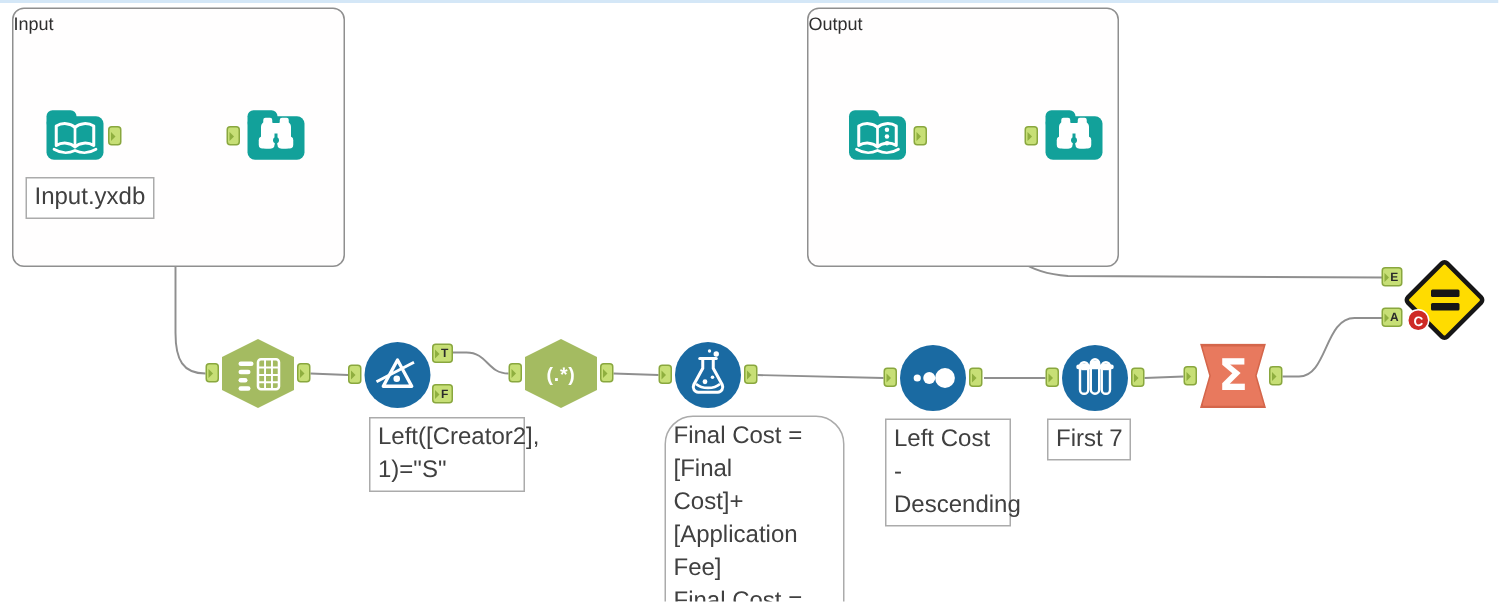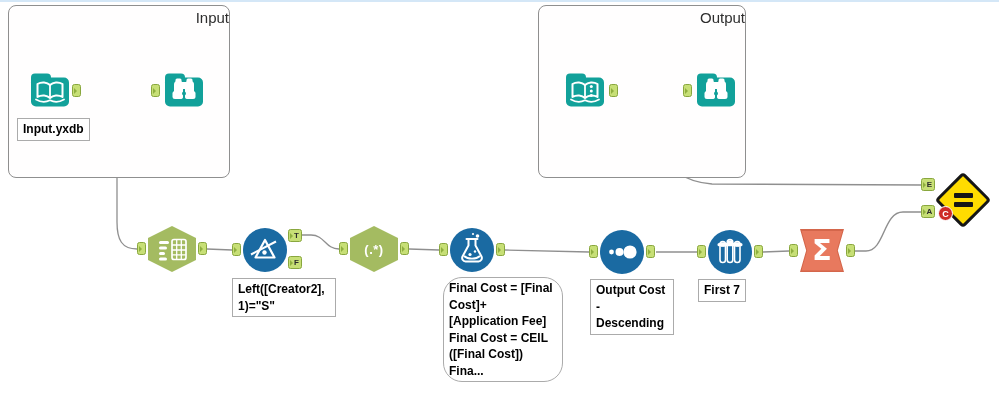--- a/index.html
+++ b/index.html
@@ -4,22 +4,22 @@
 <style>
   html,body{margin:0;padding:0;}
   body{width:999px;height:401px;position:relative;background:#ffffff;overflow:hidden;
        font-family:"Liberation Sans", sans-serif;}
   .topstrip{position:absolute;top:0;left:0;width:999px;height:2px;background:#d4e7f7;}
 
   
   .container-box{position:absolute;background:#fffefe;border:1.5px solid #8f8f8f;border-radius:8px;box-sizing:border-box;}
   .container-box.input{left:8px;top:5px;width:222px;height:173px;}
   .container-box.output{left:538px;top:5px;width:208px;height:173px;}
-  .container-title{position:absolute;top:3px;left:0;width:100%;text-align:right;
-       font-size:15px;color:#2e2e2e;}
+  .container-title{position:absolute;top:3px;left:0;width:100%;text-align:left;
+       font-size:12px;color:#2e2e2e;}
 
   
   svg.wires{position:absolute;left:0;top:0;pointer-events:none;}
   svg.wires path{stroke:#8f8f8f;stroke-width:1.3;fill:none;}
 
   
   .tool{position:absolute;}
   .tool-circle{width:44px;height:44px;border-radius:50%;background:#1a6aa2;
        display:flex;align-items:center;justify-content:center;}
   .tool-hex{width:48px;height:46px;background:#a4bb61;
@@ -46,22 +46,22 @@
 
   
   .anchor{position:absolute;width:9px;height:13px;background:#c7df76;border:1px solid #89a73e;
        border-radius:2.5px;box-sizing:border-box;}
   .anchor::before{content:"";position:absolute;left:0.5px;top:50%;transform:translateY(-50%);
        border-left:3.5px solid #8faf3f;border-top:3px solid transparent;border-bottom:3px solid transparent;}
   .anchor.lettered{width:14px;height:13px;font-size:8px;font-weight:bold;color:#2b2b2b;
        display:flex;align-items:center;justify-content:center;padding-left:3px;}
 
   
-  .annotation{position:absolute;background:#fff;border:1.4px solid #ababab;color:#000000;
-       font-weight:bold;font-size:12px;line-height:1.38;padding:2px 5px;white-space:pre-line;}
+  .annotation{position:absolute;background:#fff;border:1.4px solid #ababab;color:#404040;
+       font-weight:normal;font-size:16px;line-height:1.38;padding:2px 5px;white-space:pre-line;}
 </style>
 </head>
 <body>
 
 <div class="topstrip"></div>
 
 <svg class="wires" width="999" height="401">
   <path d="M82,91 L151,91"></path>
   <path d="M82,91 L94,91 C112,91 117,100 117,118 L117,222 C117,240 122,249 137,249"></path>
   <path d="M207,249 L232,250"></path>
@@ -156,21 +156,21 @@
 <div class="tool tool-circle" style="left:243px;top:228px;">
   <svg width="44" height="44" viewBox="0 0 44 44">
     <path d="M22,12 L31.5,29.5 L12.5,29.5 Z" fill="none" stroke="#fff" stroke-width="2.2" stroke-linejoin="round"></path>
     <path d="M8,26.5 L33,13.5" stroke="#fff" stroke-width="2"></path>
     <circle cx="21.5" cy="24.5" r="2.2" fill="#fff"></circle>
   </svg>
 </div>
 <div class="anchor" style="left:232px;top:243px;"></div>
 <div class="anchor lettered" style="left:288px;top:229px;">T</div>
 <div class="anchor lettered" style="left:288px;top:256px;">F</div>
-<div class="annotation" style="left:232px;top:278px;width:92px;">Left([Creator2],
+<div class="annotation" style="left:246px;top:278px;width:92px;">Left([Creator2],
 1)="S"</div>
 
 <div class="tool tool-hex" style="left:350px;top:226px;">
   <span class="regex-text">(.*)</span>
 </div>
 <div class="anchor" style="left:339px;top:242px;"></div>
 <div class="anchor" style="left:400px;top:242px;"></div>
 
 <div class="tool tool-circle" style="left:450px;top:228px;">
   <svg width="44" height="44" viewBox="0 0 44 44">
@@ -194,21 +194,21 @@
 
 <div class="tool tool-circle" style="left:600px;top:230px;">
   <svg width="44" height="44" viewBox="0 0 44 44">
     <circle cx="11.5" cy="22" r="2.4" fill="#fff"></circle>
     <circle cx="19.5" cy="22" r="4" fill="#fff"></circle>
     <circle cx="30" cy="22" r="6.6" fill="#fff"></circle>
   </svg>
 </div>
 <div class="anchor" style="left:589px;top:245px;"></div>
 <div class="anchor" style="left:646px;top:245px;"></div>
-<div class="annotation" style="left:590px;top:279px;width:72px;">Output Cost -
+<div class="annotation" style="left:590px;top:279px;width:72px;">Left Cost -
 Descending</div>
 
 <div class="tool tool-circle" style="left:708px;top:230px;">
   <svg width="44" height="44" viewBox="0 0 44 44">
     <rect x="9.5" y="13" width="25" height="3.2" rx="1.5" fill="#fff"></rect>
     <rect x="12" y="11.5" width="5.5" height="21" rx="2.7" fill="none" stroke="#fff" stroke-width="1.6"></rect>
     <rect x="19.2" y="9.5" width="5.6" height="23" rx="2.8" fill="none" stroke="#fff" stroke-width="1.6"></rect>
     <rect x="26.5" y="11.5" width="5.5" height="21" rx="2.7" fill="none" stroke="#fff" stroke-width="1.6"></rect>
     <rect x="12.8" y="12.3" width="4" height="4.5" fill="#fff"></rect>
     <rect x="20" y="10.3" width="4" height="4.5" fill="#fff"></rect>

